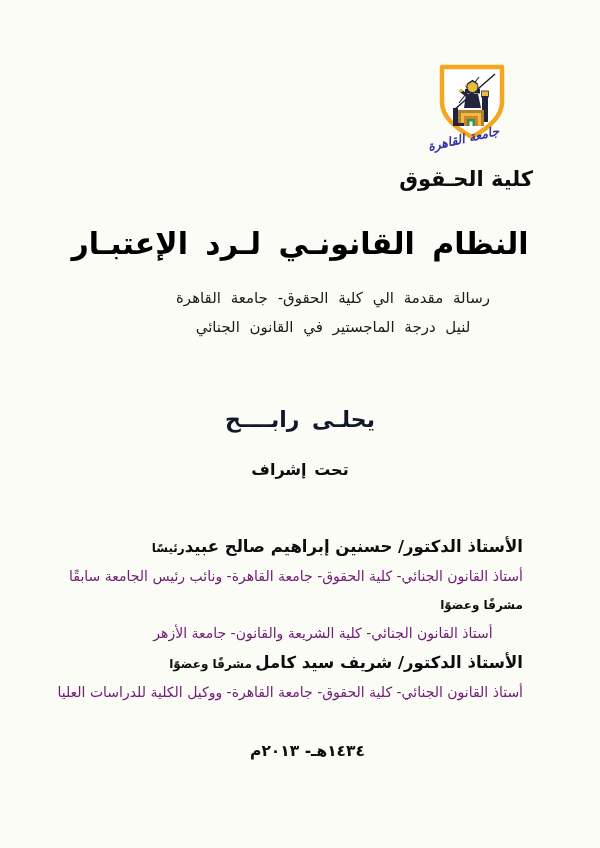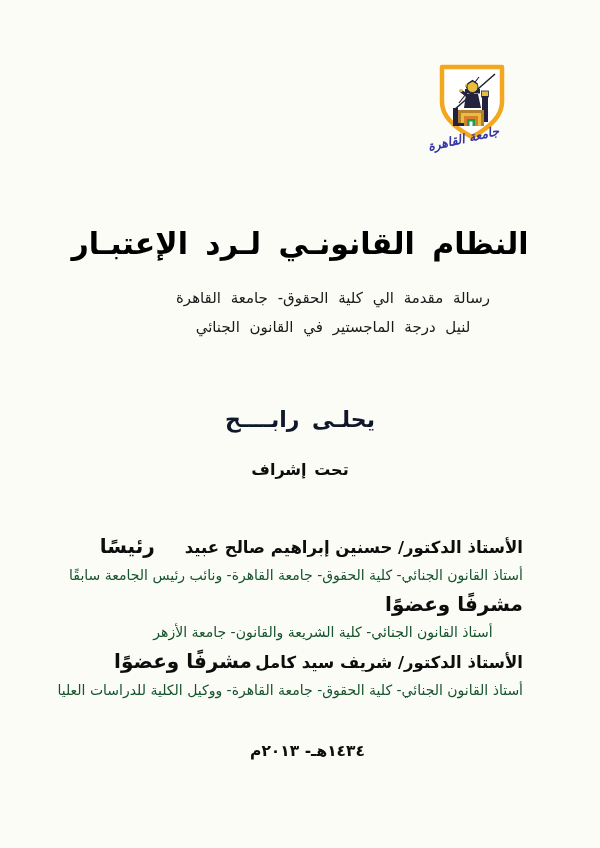--- a/index.html
+++ b/index.html
@@ -65,24 +65,24 @@
   }
 
   
   .supervisors{position:absolute;top:536px;left:77px;right:77px;}
   .sup-head{
     display:flex;justify-content:space-between;align-items:baseline;
     padding-left:60px;
     font-weight:bold;font-size:16.5px;line-height:21px;
     margin-bottom:7px;white-space:nowrap;color:#0d0d0d;
   }
-  .sup-role{width:115px;text-align:center;font-size:20px;flex:0 0 auto;}
+  .sup-role{width:115px;font-size:12px;flex:0 0 auto;}
   .sup-detail{
     text-align:center;font-size:14px;line-height:20px;
-    margin-bottom:9px;white-space:nowrap;color:#14532d;
+    margin-bottom:9px;white-space:nowrap;color:#701a75;
   }
   .sup-row:nth-of-type(2) .sup-detail{transform:translateX(23px);}
 
   
   .hijri-date{
     position:absolute;top:742px;left:15px;right:0;
     text-align:center;font-size:15.5px;font-weight:bold;
     letter-spacing:1px;color:#0d0d0d;
   }
 </style>
@@ -117,20 +117,21 @@
       <rect x="28" y="52" width="14" height="10" fill="#D97E2B"></rect>
       <rect x="31" y="55" width="8" height="7" fill="#1E9E4F"></rect>
       <rect x="33.5" y="57.5" width="3" height="4.5" fill="#FFFFFF"></rect>
 
       <rect x="17" y="44" width="5" height="18" fill="#23233D"></rect>
       <rect x="17" y="59" width="11" height="3" fill="#23233D"></rect>
     </svg>
     <div class="emblem-name">جامعة القاهرة</div>
   </div>
 
+  <div class="faculty">كلية الحـقوق</div>
 
   <div class="main-title">النظام القانونـي لـرد الإعتبـار</div>
 
   <div class="subtitle">
     <div>رسالة مقدمة الي كلية الحقوق- جامعة القاهرة</div>
     <div>لنيل درجة الماجستير في القانون الجنائي</div>
   </div>
 
   <div class="researcher-name">يحلـى رابــــح</div>
 

